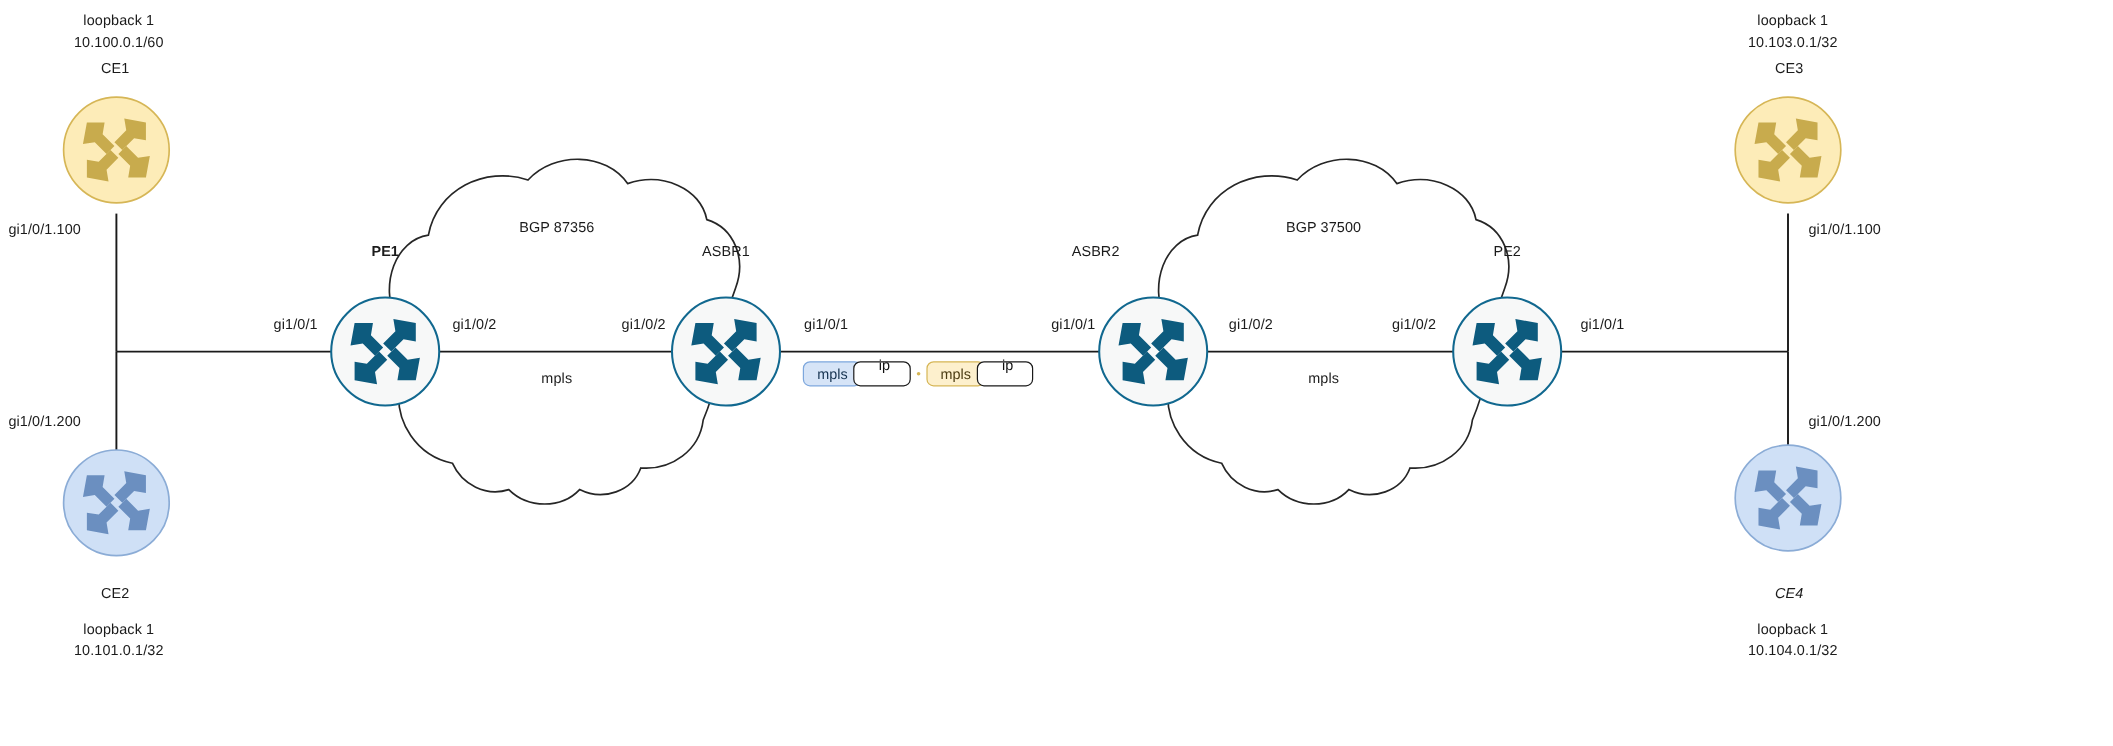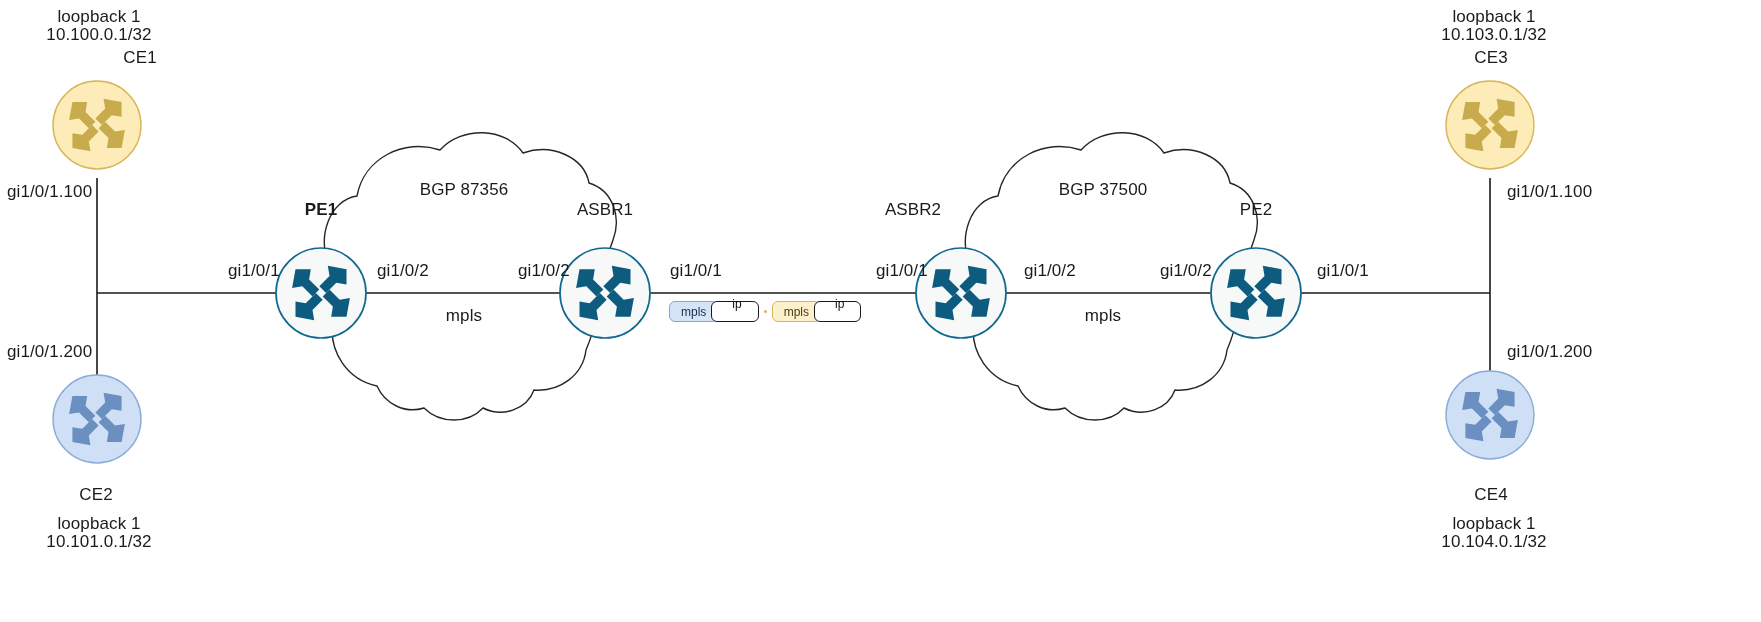--- a/index.html
+++ b/index.html
@@ -21,21 +21,21 @@
   svg.layer {
     position: absolute;
     left: 0;
     top: 0;
     width: 1761px;
     height: 622px;
   }
   .lbl {
     position: absolute;
     font-family: "Liberation Sans", sans-serif;
-    font-size: 17px;
+    font-size: 12px;
     color: #1b1b1b;
     white-space: nowrap;
     line-height: 17px;
     letter-spacing: 0.1px;
   }
   .lbl.center { transform: translateX(-50%); text-align: center; }
   .lbl.multi { line-height: 18px; }
   .badge-group {
     position: absolute;
     display: flex;
@@ -214,23 +214,23 @@
     <g>
       <circle cx="1490" cy="415" r="44" fill="#cfe0f6" stroke="#8bacd6" stroke-width="1.4"></circle>
       <g transform="translate(1490,415) scale(0.82)" fill="#6b8fc0">
         <use href="#router-arrows"></use>
       </g>
     </g>
   </svg>
 
   <div class="lbl center multi" style="left:99px; top:8px;">
     <div>loopback 1</div>
-    <div>10.100.0.1/32</div>
-  </div>
-  <div class="lbl center" style="left:96px; top:49px;margin-left:44px;">CE1</div>
+    <div>10.100.0.1/60</div>
+  </div>
+  <div class="lbl center" style="left:96px; top:49px;">CE1</div>
   <div class="lbl" style="left:7px; top:183px;">gi1/0/1.100</div>
 
   <div class="lbl" style="left:7px; top:343px;">gi1/0/1.200</div>
   <div class="lbl center" style="left:96px; top:486px;">CE2</div>
   <div class="lbl center multi" style="left:99px; top:515px;">
     <div>loopback 1</div>
     <div>10.101.0.1/32</div>
   </div>
 
   <div class="lbl center" style="left:321px; top:201px;font-weight:bold;">PE1</div>
@@ -268,19 +268,19 @@
   <div class="lbl" style="left:1317px; top:262px;">gi1/0/1</div>
 
   <div class="lbl center multi" style="left:1494px; top:8px;">
     <div>loopback 1</div>
     <div>10.103.0.1/32</div>
   </div>
   <div class="lbl center" style="left:1491px; top:49px;">CE3</div>
   <div class="lbl" style="left:1507px; top:183px;">gi1/0/1.100</div>
 
   <div class="lbl" style="left:1507px; top:343px;">gi1/0/1.200</div>
-  <div class="lbl center" style="left:1491px; top:486px;">CE4</div>
+  <div class="lbl center" style="left:1491px; top:486px;font-style:italic;">CE4</div>
   <div class="lbl center multi" style="left:1494px; top:515px;">
     <div>loopback 1</div>
     <div>10.104.0.1/32</div>
   </div>
 
 </div>
 
 </body></html>

